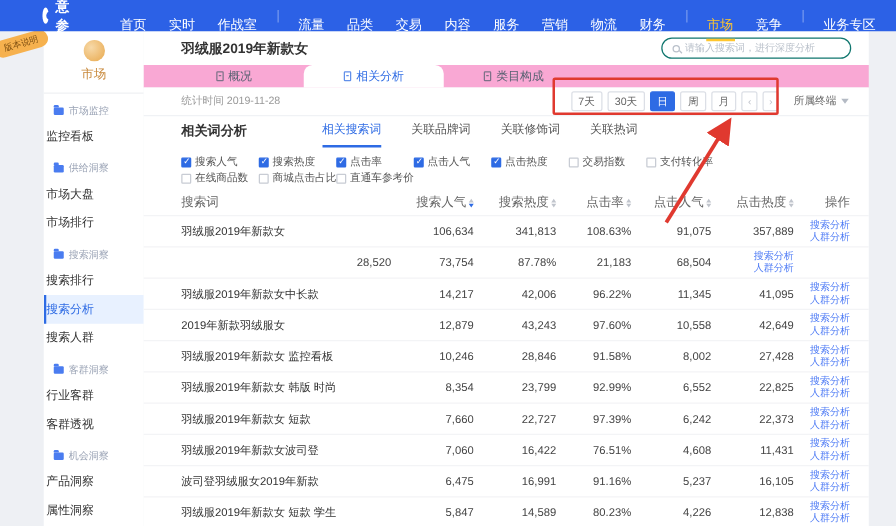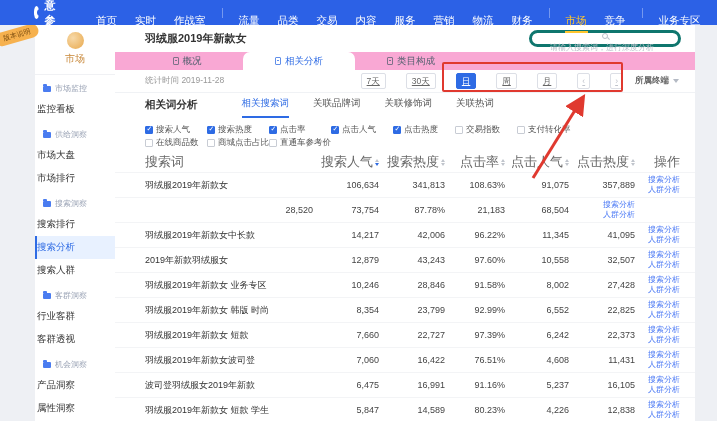--- a/index.html
+++ b/index.html
@@ -30,52 +30,52 @@
   .root-label{font-size:10px;color:#c8883a;}
   .side-sec{display:flex;align-items:center;gap:4px;padding:8px 0 4px 8px;color:#9aa3b5;font-size:8px;}
   .folder-icon{width:8px;height:6px;background:#4a7cf0;border-radius:1px;position:relative;flex:0 0 auto;}
   .folder-icon::before{content:'';position:absolute;top:-2px;left:0;width:4px;height:2px;background:#4a7cf0;border-radius:1px 1px 0 0;}
   .side-item{padding:5px 0 5px 2px;font-size:9.5px;color:#333;cursor:pointer;white-space:nowrap;}
   .side-item.active{background:#e8f1ff;color:#2e6be4;box-shadow:inset 2px 0 0 #2e6be4;}
   
   .main{position:absolute;left:115px;top:25px;width:580px;height:396px;z-index:2;}
   .main-header{height:27px;background:#fff;display:flex;align-items:center;padding:0 14px 0 30px;}
   .page-title{font-size:11px;font-weight:bold;color:#333;}
-  .search-box{margin-left:auto;width:152px;height:17px;border:3px solid #0f766e;border-radius:9px;display:flex;align-items:center;gap:4px;padding:0 8px;background:#fff;flex-direction:column;}
+  .search-box{margin-left:auto;width:152px;height:17px;border:1px solid #0f766e;border-radius:9px;display:flex;align-items:center;gap:4px;padding:0 8px;background:#fff;}
   .search-icon{width:6px;height:6px;border:1px solid #b9c0ca;border-radius:50%;position:relative;flex:0 0 auto;}
   .search-icon::after{content:'';position:absolute;width:3px;height:1px;background:#b9c0ca;transform:rotate(45deg);right:-3px;bottom:-1px;}
   .search-box input{border:none;outline:none;flex:1;font-size:8px;font-family:inherit;color:#666;min-width:0;background:transparent;}
   .search-box input::placeholder{color:#b9c0ca;}
   .tab-strip{height:18px;background:#f9a8d4;display:flex;padding-left:16px;}
   .tab{width:112px;display:flex;align-items:center;justify-content:center;gap:4px;font-size:9.5px;color:#556070;cursor:pointer;}
   .tab.active{background:#fff;color:#2e6be4;border-radius:7px 7px 0 0;}
   .doc-icon{width:6px;height:8px;border:1px solid currentColor;border-radius:1px;position:relative;opacity:.75;}
   .doc-icon::after{content:'';position:absolute;left:1px;top:2px;width:2px;height:1px;background:currentColor;}
   .content{background:#fff;height:351px;}
   .stats-row{height:23px;display:flex;align-items:center;padding:0 16px 0 30px;border-bottom:1px solid #f0f2f5;}
   .stats-text{font-size:8.5px;color:#999;}
   .range-controls{margin-left:auto;display:flex;align-items:center;}
-  .rbtn{height:16px;line-height:14px;border:1px solid #dcdfe6;border-radius:2px;padding:0 5px;font-size:8.5px;color:#666;margin-left:20px;cursor:pointer;background:#fff;white-space:nowrap;text-decoration:underline;}
+  .rbtn{height:16px;line-height:14px;border:1px solid #dcdfe6;border-radius:2px;padding:0 5px;font-size:8.5px;color:#666;margin-left:4px;cursor:pointer;background:#fff;white-space:nowrap;}
   .rbtn.active{background:#2e6be4;border-color:#2e6be4;color:#fff;}
   .rbtn.nav{color:#c0c4cc;padding:0 4px;}
-  .terminal{display:flex;align-items:center;gap:4px;margin-left:12px;font-size:8.5px;color:#666;cursor:pointer;font-weight:bold;}
+  .terminal{display:flex;align-items:center;gap:4px;margin-left:12px;font-size:8.5px;color:#666;cursor:pointer;}
   .caret-down{width:0;height:0;border-left:3px solid transparent;border-right:3px solid transparent;border-top:4px solid #b4bac4;}
   .section-row{height:25px;display:flex;align-items:flex-end;padding:0 16px 0 30px;}
   .sec-title{font-size:10.5px;font-weight:bold;color:#333;padding-bottom:6px;}
-  .word-tabs{display:flex;margin-left:44px;}
+  .word-tabs{display:flex;margin-left:60px;}
   .wtab{font-size:9.5px;color:#555;margin-right:24px;padding-bottom:6px;cursor:pointer;border-bottom:2px solid transparent;}
   .wtab.active{color:#2e6be4;border-bottom-color:#2e6be4;}
   .filters{padding:5px 16px 3px 30px;}
   .frow{display:flex;height:13px;align-items:center;}
   .filter{display:inline-flex;align-items:center;gap:3px;width:62px;font-size:8.5px;color:#555;cursor:pointer;white-space:nowrap;}
   .cb{width:8px;height:8px;border:1px solid #c8ccd4;border-radius:1px;background:#fff;flex:0 0 auto;position:relative;}
   .cb.checked{background:#2e6be4;border-color:#2e6be4;}
   .cb.checked::after{content:'✓';position:absolute;left:0.5px;top:-1.5px;font-size:7px;color:#fff;}
   .grid{display:grid;grid-template-columns:168px 66px 66px 60px 64px 66px 45px;padding:0 16px 0 30px;align-items:center;}
-  .thead{height:20px;font-size:13px;color:#666;}
+  .thead{height:20px;font-size:10px;color:#666;}
   .thead > div{text-align:right;display:flex;justify-content:flex-end;align-items:center;gap:2px;}
   .thead > div:first-child{justify-content:flex-start;}
   .sort{display:inline-flex;flex-direction:column;gap:1px;}
   .tri-up{width:0;height:0;border-left:2.5px solid transparent;border-right:2.5px solid transparent;border-bottom:3px solid #c0c4cc;}
   .tri-dn{width:0;height:0;border-left:2.5px solid transparent;border-right:2.5px solid transparent;border-top:3px solid #c0c4cc;}
   .sort.active .tri-dn{border-top-color:#2e6be4;}
   .trow{height:25px;border-top:1px solid #f3f4f6;font-size:9px;color:#444;}
   .trow > span{text-align:right;white-space:nowrap;overflow:hidden;}
   .trow > span.term{text-align:left;color:#333;}
   .action-cell{display:flex;flex-direction:column;align-items:flex-end;line-height:1.3;}
@@ -331,28 +331,28 @@
             <span class="action-link">搜索分析</span>
             <span class="action-link">人群分析</span>
           </span>
         </div>
         <div class="grid trow">
           <span class="term">2019年新款羽绒服女</span>
           <span>12,879</span>
           <span>43,243</span>
           <span>97.60%</span>
           <span>10,558</span>
-          <span>32,507</span>
-          <span class="action-cell">
-            <span class="action-link">搜索分析</span>
-            <span class="action-link">人群分析</span>
-          </span>
-        </div>
-        <div class="grid trow">
-          <span class="term">羽绒服2019年新款女 业务专区</span>
+          <span>42,649</span>
+          <span class="action-cell">
+            <span class="action-link">搜索分析</span>
+            <span class="action-link">人群分析</span>
+          </span>
+        </div>
+        <div class="grid trow">
+          <span class="term">羽绒服2019年新款女 监控看板</span>
           <span>10,246</span>
           <span>28,846</span>
           <span>91.58%</span>
           <span>8,002</span>
           <span>27,428</span>
           <span class="action-cell">
             <span class="action-link">搜索分析</span>
             <span class="action-link">人群分析</span>
           </span>
         </div>

